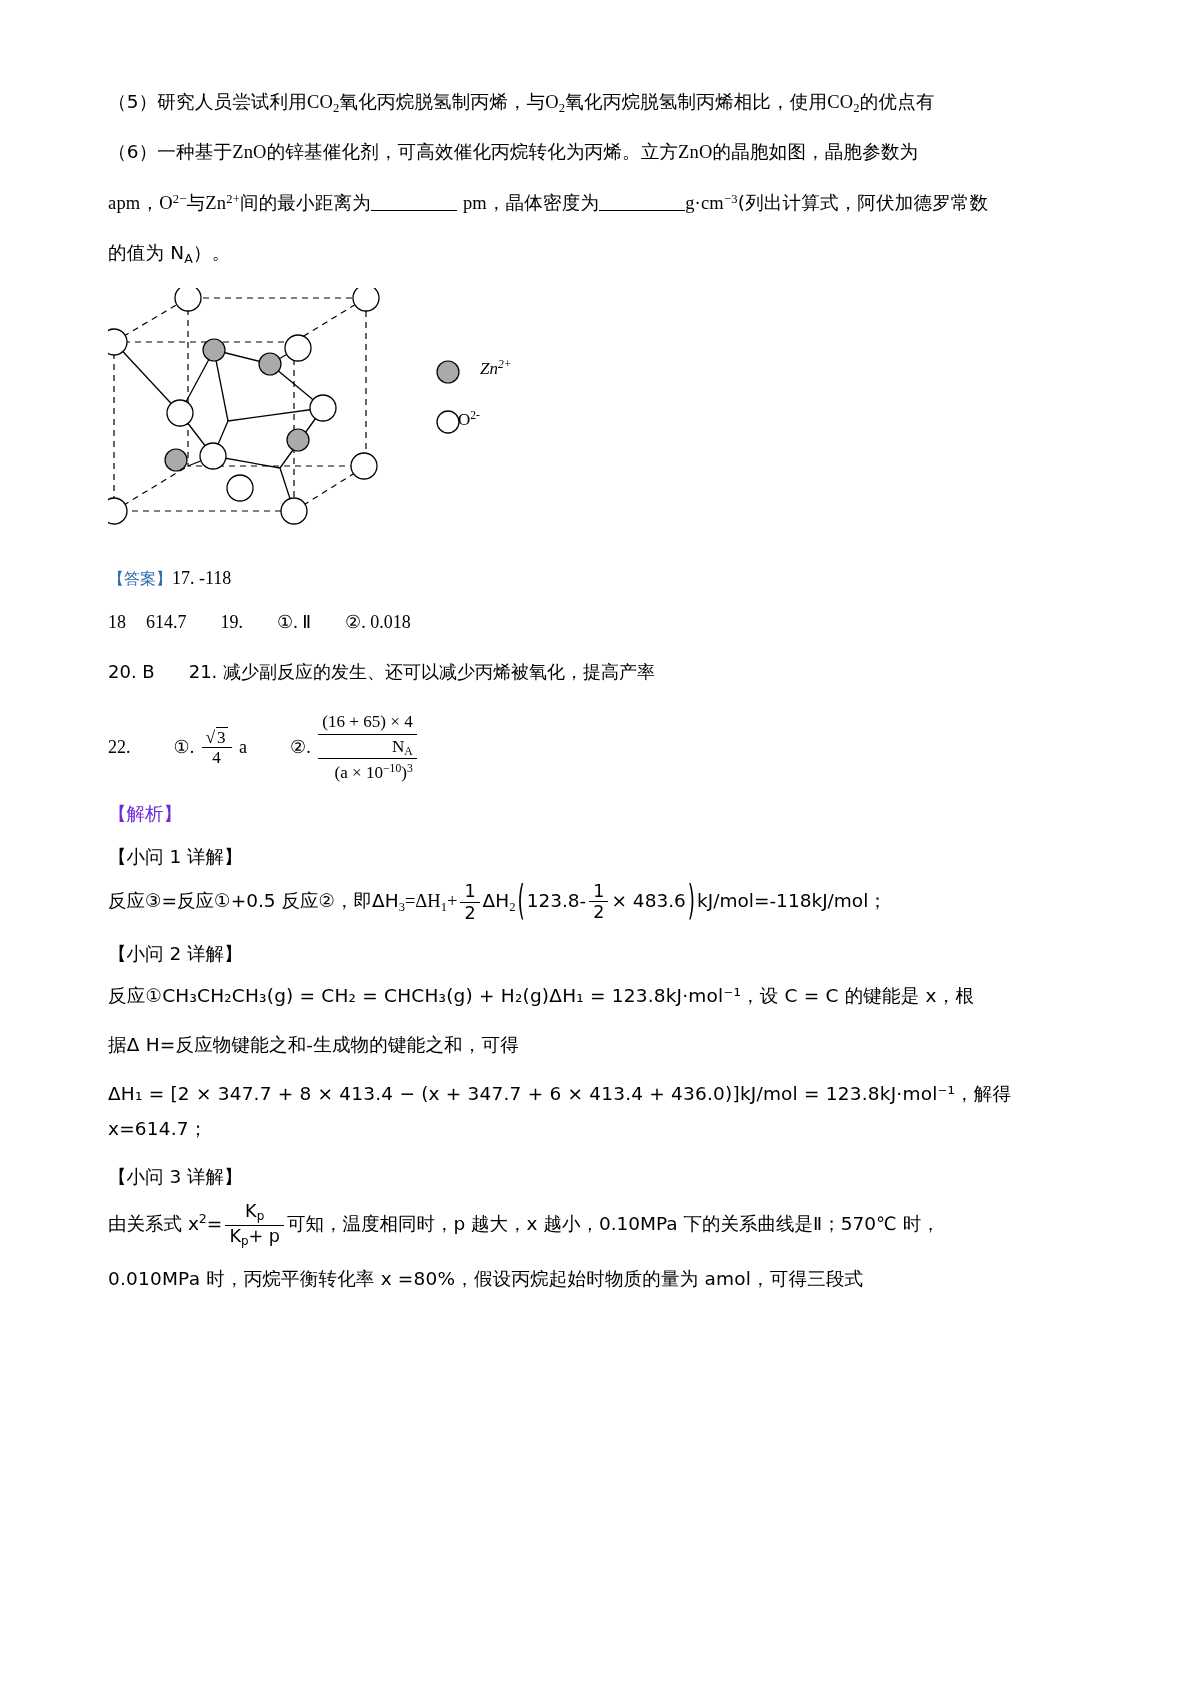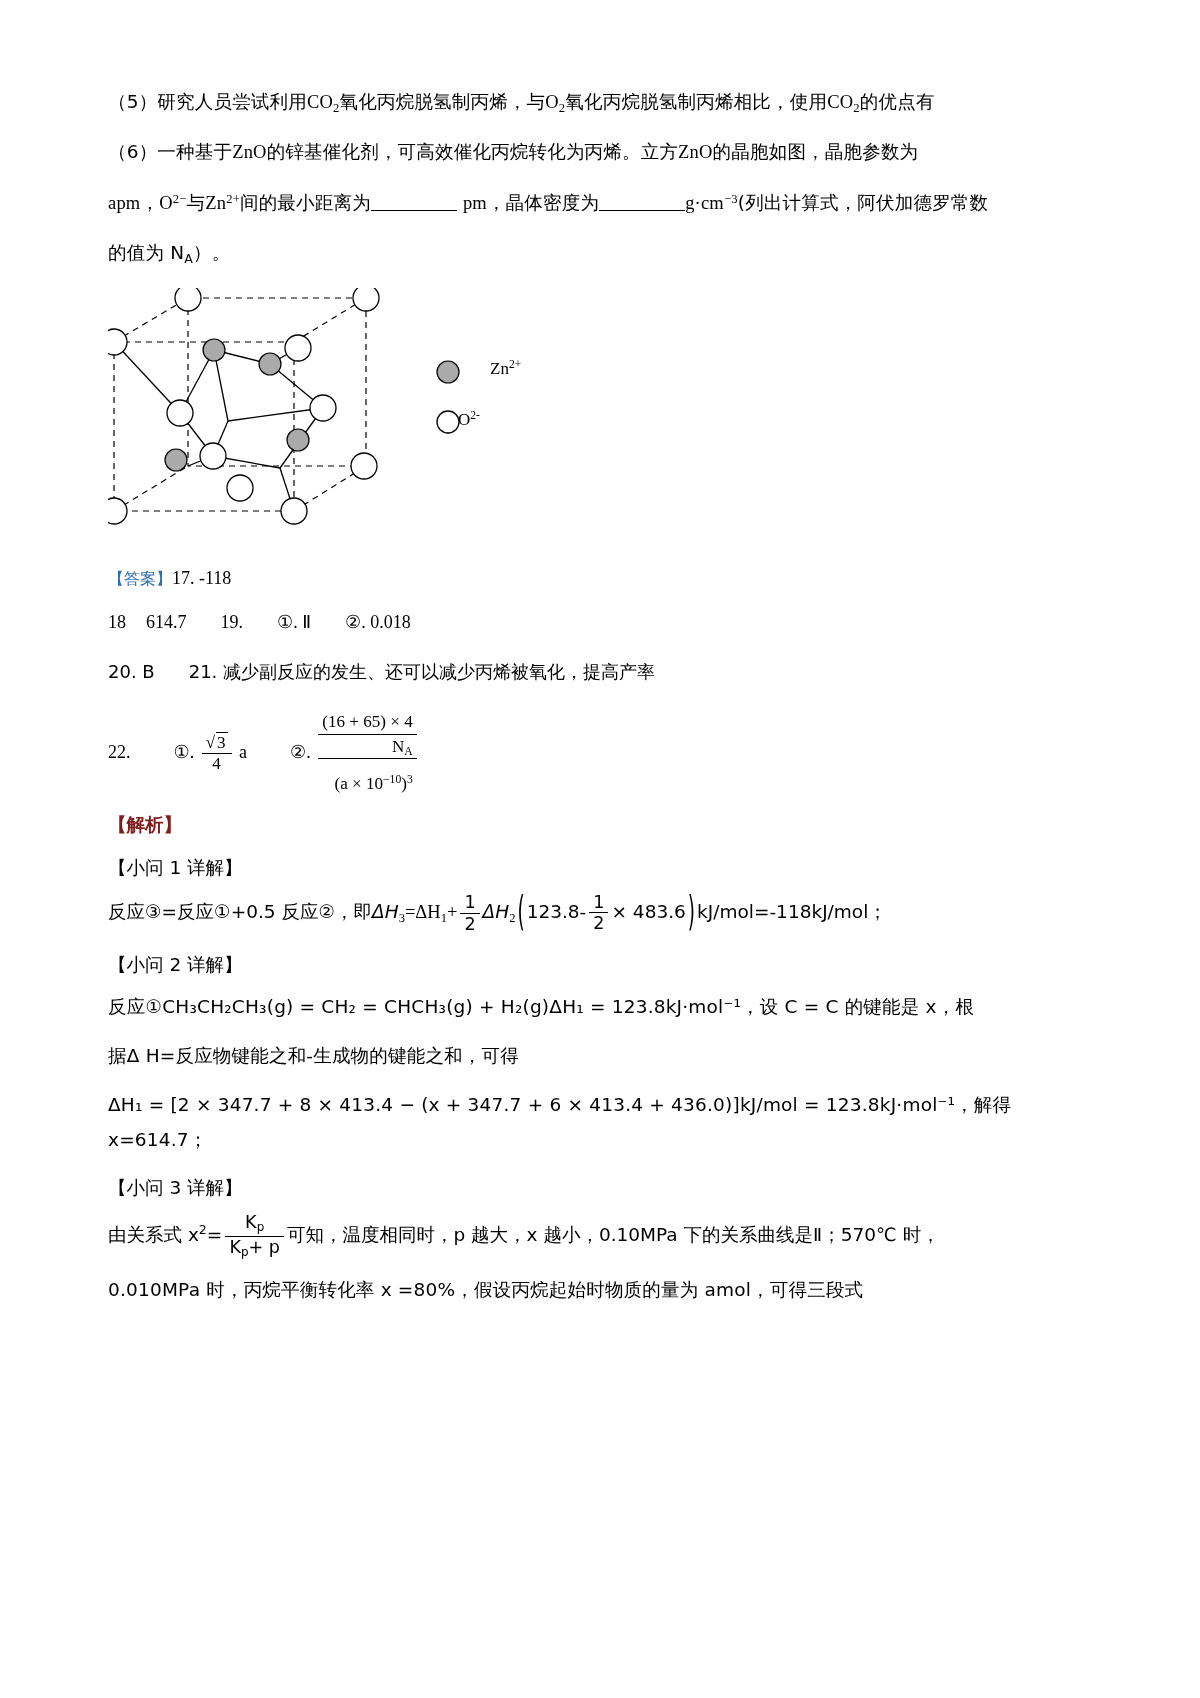--- a/index.html
+++ b/index.html
@@ -45,21 +45,21 @@
     border-bottom: 1px solid #000;
     width: 86px;
     height: 1em;
     vertical-align: -0.15em;
   }
   .ans-head {
     color: #2d6fb3;
     font-family: "DejaVu Sans", "Liberation Sans", sans-serif;
     font-size: 16px;
   }
-  .blue { color: #7f1d1d; font-weight: bold; }
+  .blue { color: #6d28d9; }
 
   
   .figure {
     position: relative;
     margin: 18px 0 10px 0;
     height: 262px;
   }
   .legend-label {
     font-family: "Liberation Serif", serif;
     font-size: 17px;
@@ -108,21 +108,21 @@
   .sec-head {
     font-family: "DejaVu Sans", "Liberation Sans", sans-serif;
     font-size: 18.5px;
     margin: 18px 0 12px 0;
   }
   .formula {
     font-size: 18.5px;
     line-height: 2.2;
     margin: 0 0 12px 0;
   }
-  .delta { font-family: "DejaVu Sans", sans-serif; font-style: italic; }
+  .delta { font-family: "DejaVu Sans", sans-serif; }
 </style>
 </head>
 <body>
 
 <div class="page">
   <div class="content">
 
     <p class="para cjk">
       <span>（5）研究人员尝试利用</span><span class="mathit"><span>CO</span><sub>2</sub></span><span>氧化丙烷脱氢制丙烯，与</span><span class="mathit"><span>O</span><sub>2</sub></span><span>氧化丙烷脱氢制丙烯相比，使用</span><span class="mathit"><span>CO</span><sub>2</sub></span><span>的优点有</span>
     </p>
@@ -182,21 +182,21 @@
           <circle cx="106" cy="62" r="11" fill="#aaaaaa" stroke="#000" stroke-width="1.2"></circle>
           <circle cx="162" cy="76" r="11" fill="#aaaaaa" stroke="#000" stroke-width="1.2"></circle>
           <circle cx="68" cy="172" r="11" fill="#aaaaaa" stroke="#000" stroke-width="1.2"></circle>
           <circle cx="190" cy="152" r="11" fill="#aaaaaa" stroke="#000" stroke-width="1.2"></circle>
         </g>
         <g>
           <circle cx="340" cy="84" r="11" fill="#aaaaaa" stroke="#000" stroke-width="1.2"></circle>
           <circle cx="340" cy="134" r="11" fill="#fff" stroke="#000" stroke-width="1.3"></circle>
         </g>
       </svg>
-      <div style="position:absolute; left:382px; top:70px;" class="legend-label">
+      <div style="position:absolute; left:372px; top:70px;font-style:italic;" class="legend-label">
         <span>Zn</span><sup>2+</sup>
       </div>
       <div style="position:absolute; left:350px; top:121px;" class="legend-label">
         <span>O</span><sup>2-</sup>
       </div>
     </div>
 
     <p class="ansline">
       <span class="ans-head">【答案】</span><span>17. -118</span>
     </p>
@@ -214,21 +214,21 @@
       <span class="frac">
         <span class="num"><span class="radic">√</span><span class="sqrt">3</span></span>
         <span class="den">4</span>
       </span>
       <span style="display:inline-block; vertical-align:middle;">a</span>
       <span class="gap"></span>
       <span style="display:inline-block; vertical-align:middle;">②.</span>
       <span class="frac" style="font-size:0.95em;text-align:right;">
         <span class="num" style="border-bottom:1px solid #000; padding-bottom:2px;">(16 + 65) × 4</span>
         <span class="num" style="padding-top:2px;"><span>N</span><sub>A</sub></span>
-        <span class="den" style="padding-top:14px;">(<span>a × 10</span><sup>−10</sup>)<sup>3</sup></span>
+        <span class="den" style="padding-top:3px;">(<span>a × 10</span><sup>−10</sup>)<sup>3</sup></span>
       </span>
     </p>
 
     <p class="sec-head">
       <span class="blue">【解析】</span>
     </p>
     <p class="sec-head">
       <span>【小问 1 详解】</span>
     </p>
     <p class="formula cjk">

